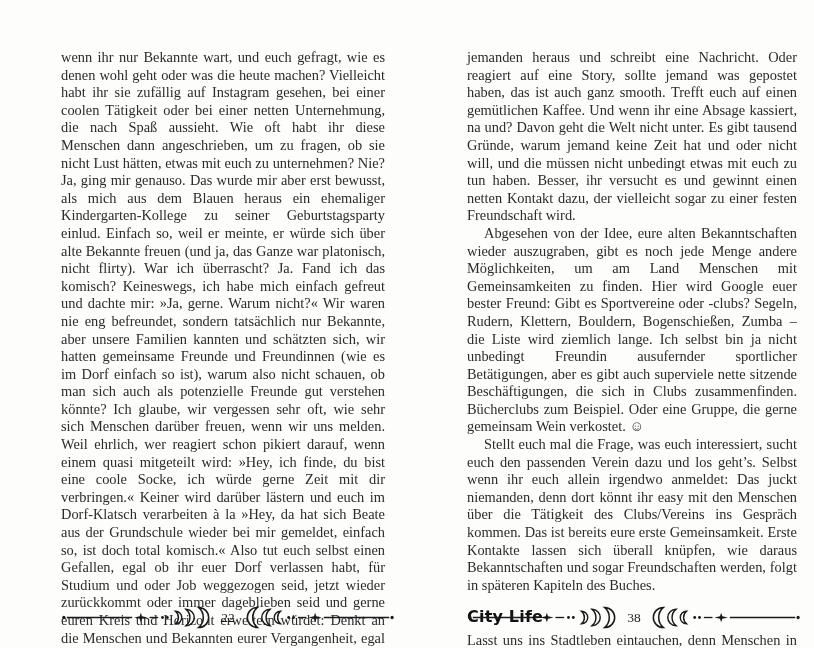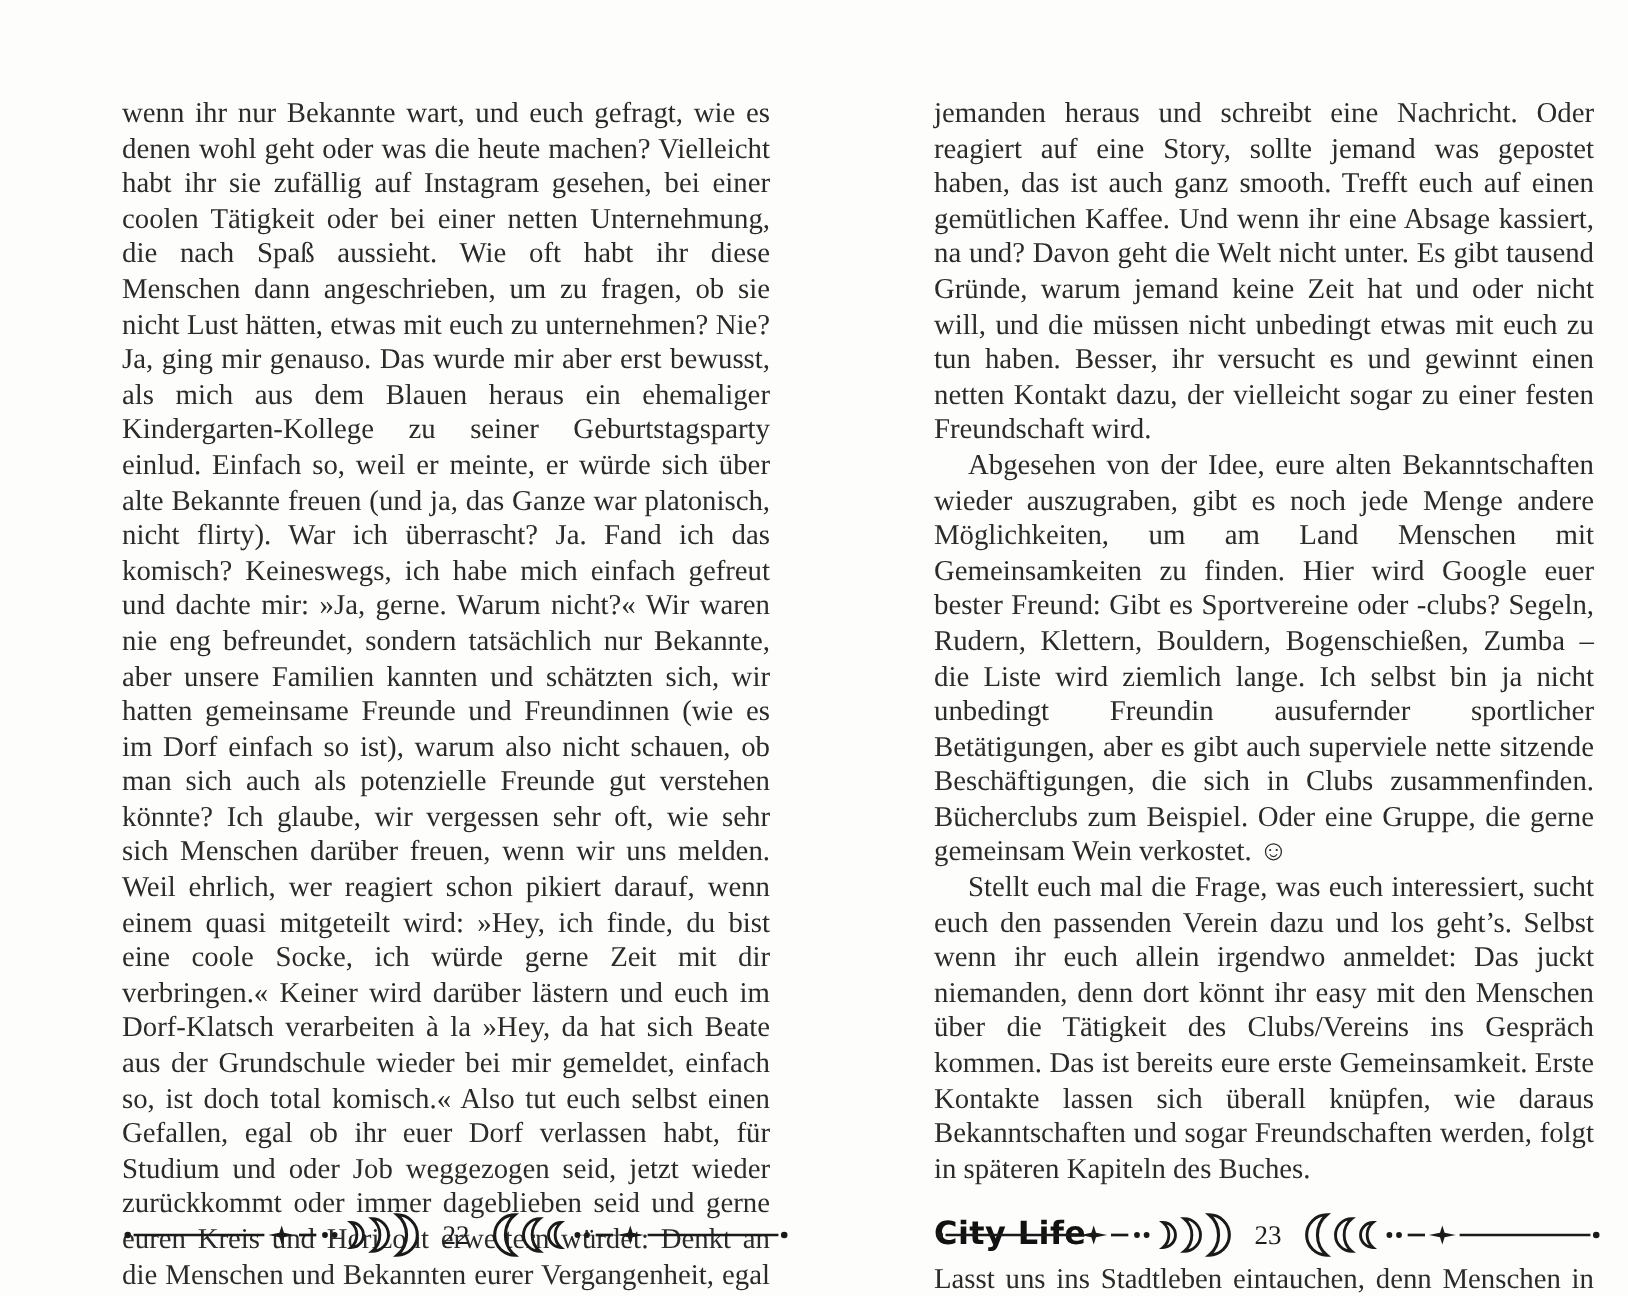--- a/index.html
+++ b/index.html
@@ -114,21 +114,21 @@
         <path d="M76,15 L81.8,13.8 L83,10 L84.2,13.8 L90,15 L84.2,16.2 L83,20 L81.8,16.2 Z" fill="#1a1a1a"></path>
         <line x1="92" y1="15" x2="101" y2="15" stroke="#1a1a1a" stroke-width="1.4"></line>
         <circle cx="105.5" cy="15" r="1.5" fill="#1a1a1a"></circle>
         <circle cx="110.5" cy="15" r="1.5" fill="#1a1a1a"></circle>
         <g>
           <path d="M119,8.5 A6.5,6.5 0 0 1 119,21.5 A8.45,8.45 0 0 0 119,8.5 Z" fill="#fdfdfc" stroke="#1a1a1a" stroke-width="1.5"></path>
           <path d="M130,6.5 A8.5,8.5 0 0 1 130,23.5 A11,11 0 0 0 130,6.5 Z" fill="#fdfdfc" stroke="#1a1a1a" stroke-width="1.5"></path>
           <path d="M143,4.5 A10.5,10.5 0 0 1 143,25.5 A13.7,13.7 0 0 0 143,4.5 Z" fill="#fdfdfc" stroke="#1a1a1a" stroke-width="1.6"></path>
         </g>
       </svg>
-      <span class="page-number">23</span>
+      <span class="page-number">38</span>
       <svg class="ornament" width="152" height="29" viewBox="0 0 158 30" aria-hidden="true">
         <g>
           <path d="M15,4.5 A10.5,10.5 0 0 0 15,25.5 A13.7,13.7 0 0 1 15,4.5 Z" fill="#fdfdfc" stroke="#1a1a1a" stroke-width="1.6"></path>
           <path d="M28,6.5 A8.5,8.5 0 0 0 28,23.5 A11,11 0 0 1 28,6.5 Z" fill="#fdfdfc" stroke="#1a1a1a" stroke-width="1.5"></path>
           <path d="M39,8.5 A6.5,6.5 0 0 0 39,21.5 A8.45,8.45 0 0 1 39,8.5 Z" fill="#fdfdfc" stroke="#1a1a1a" stroke-width="1.5"></path>
         </g>
         <circle cx="47.5" cy="15" r="1.5" fill="#1a1a1a"></circle>
         <circle cx="52.5" cy="15" r="1.5" fill="#1a1a1a"></circle>
         <line x1="57" y1="15" x2="66" y2="15" stroke="#1a1a1a" stroke-width="1.4"></line>
         <path d="M68,15 L73.8,13.8 L75,10 L76.2,13.8 L82,15 L76.2,16.2 L75,20 L73.8,16.2 Z" fill="#1a1a1a"></path>

